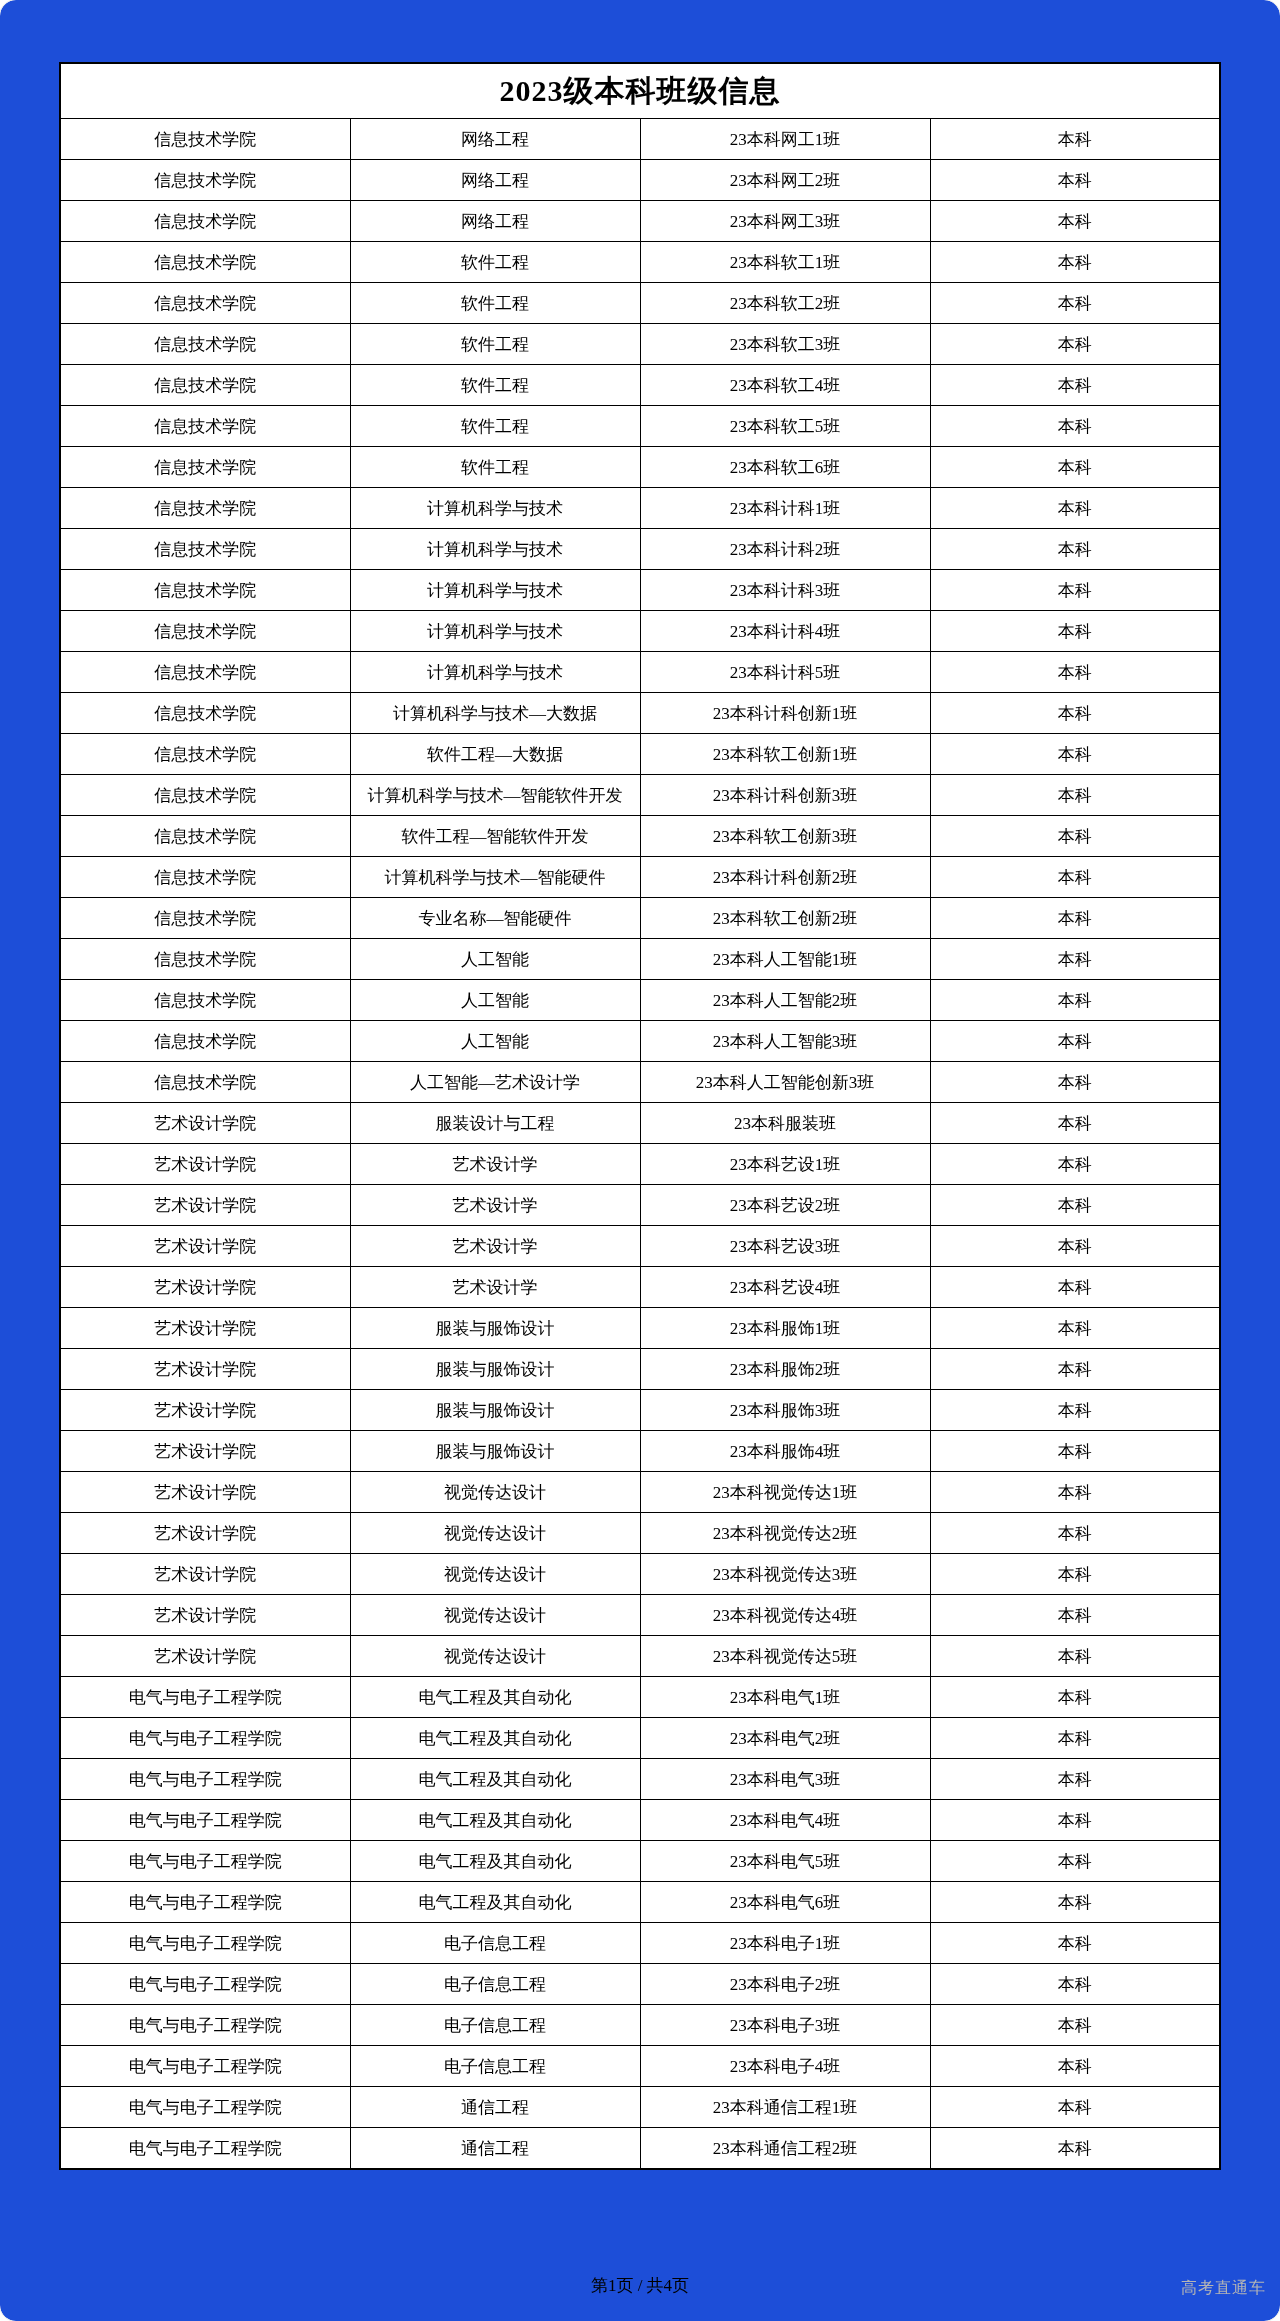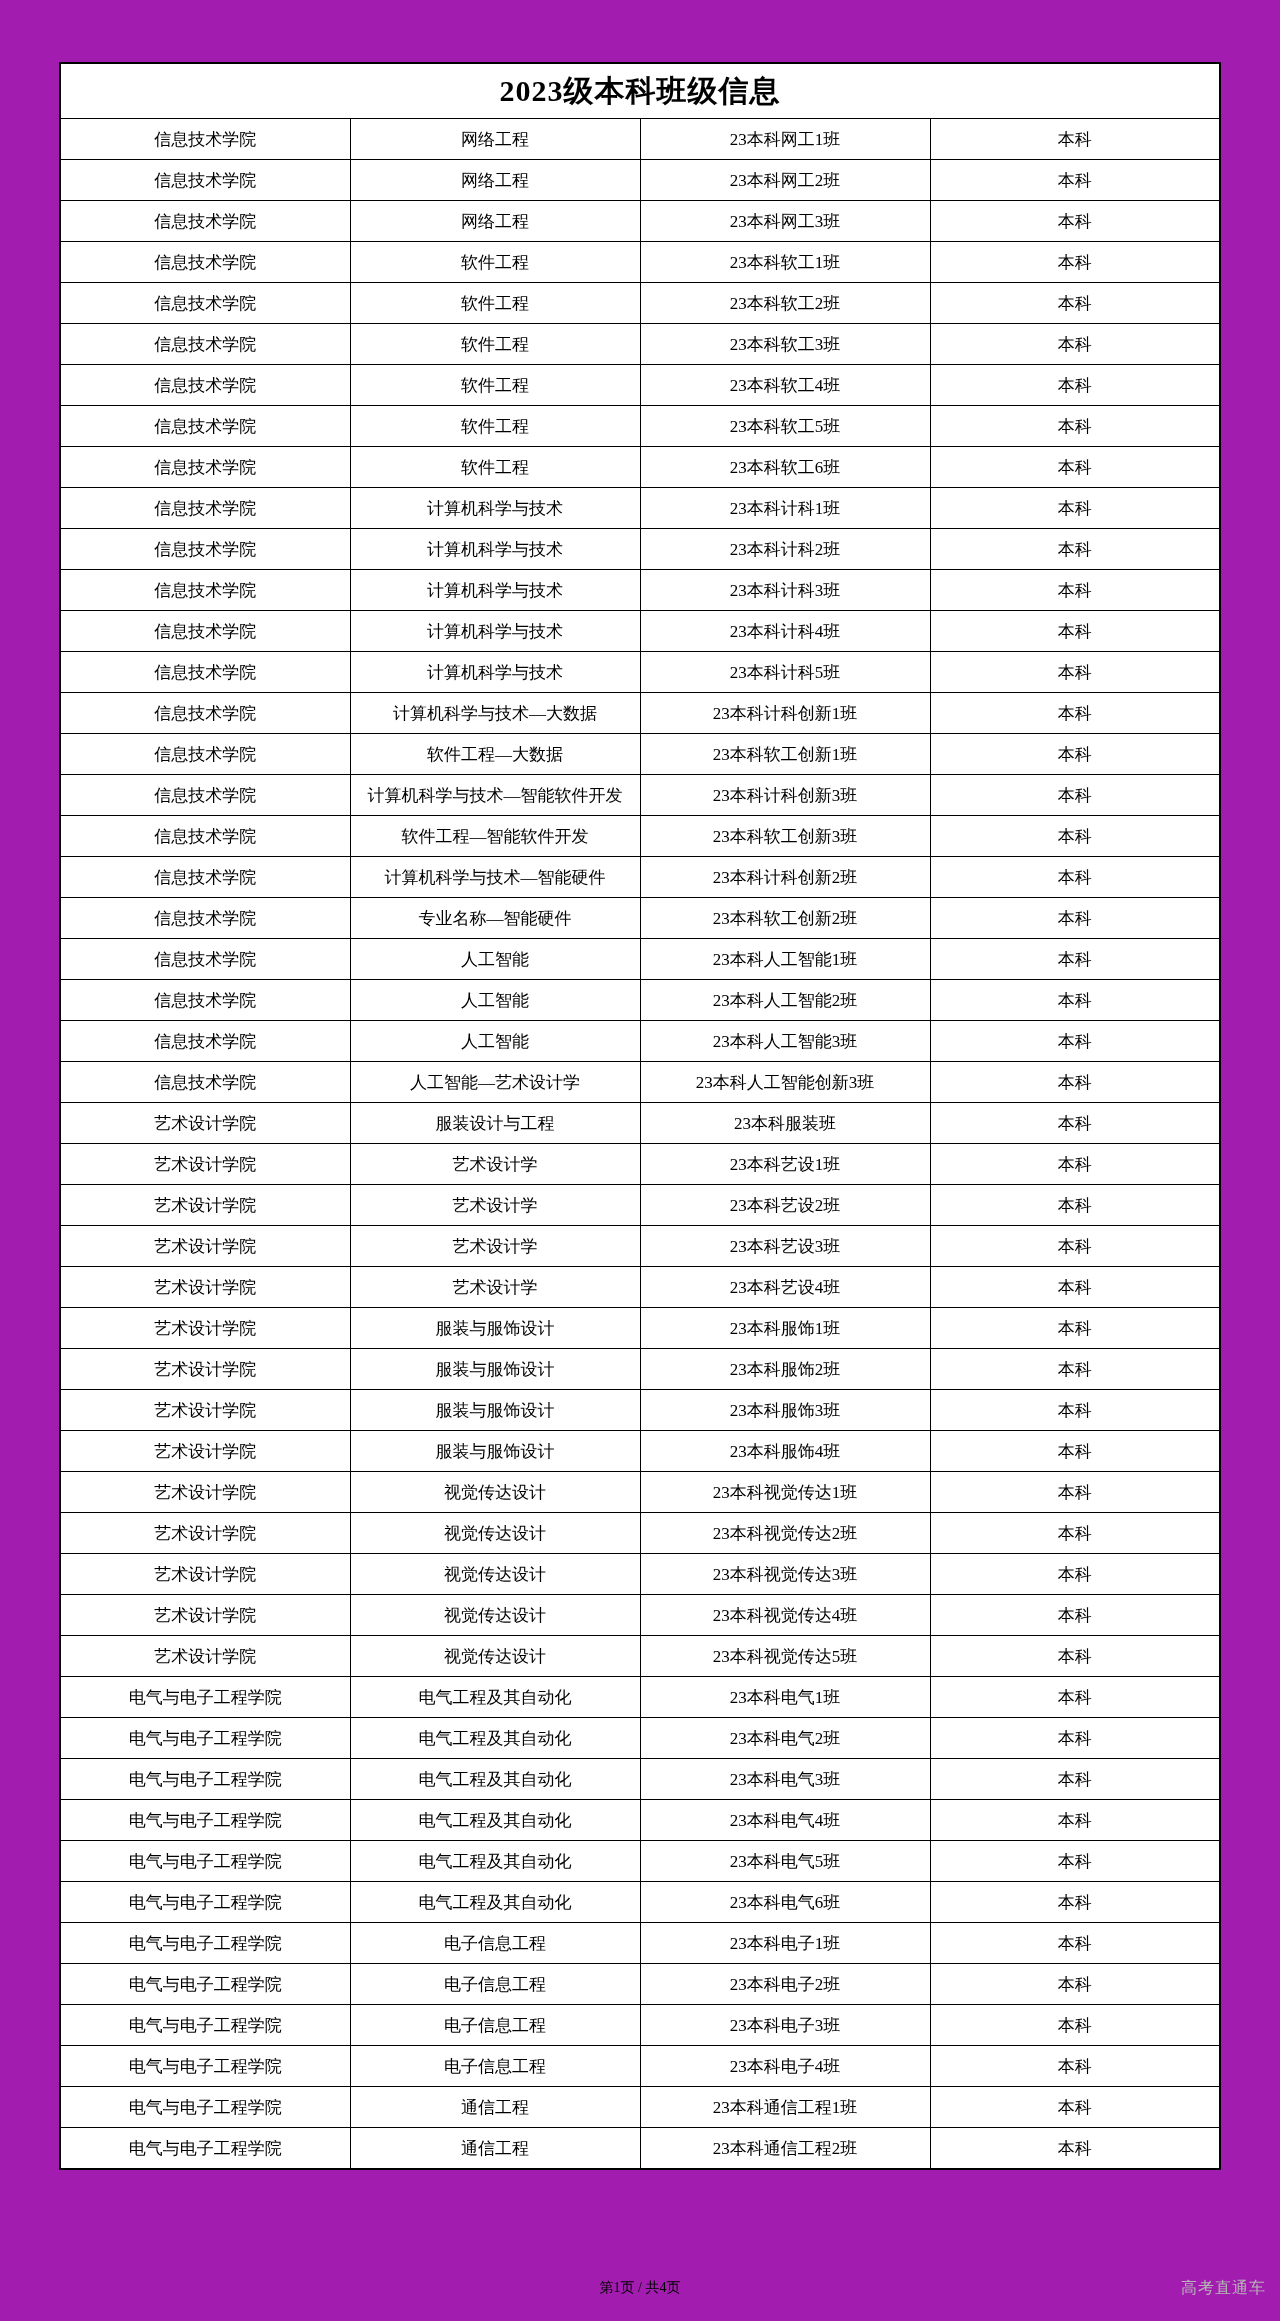--- a/index.html
+++ b/index.html
@@ -7,24 +7,25 @@
     padding: 0;
     background: #ffffff;
     font-family: "Liberation Serif", "DejaVu Serif", serif;
     color: #000000;
   }
   .page {
     position: relative;
     width: 1280px;
     height: 2321px;
     margin: 0 auto;
-    background: #a21caf;
+    background: #1d4ed8;
     box-sizing: border-box;
     outline: 1px solid #ececec;
     overflow: hidden;
+    border-radius: 16px;
   }
   table.class-table {
     width: 1162px;
     margin: 62px auto 0 auto;
     border-collapse: collapse;
     border: 2px solid #000000;
     table-layout: fixed;
   }
   .class-table th, .class-table td {
     border: 1px solid #000000;
@@ -56,21 +57,21 @@
   .col1 { width: 19.3%; }
   .col2 { width: 32.1%; }
   .col3 { width: 31.4%; }
   .col4 { width: 17.2%; }
   .footer {
     position: absolute;
     left: 0;
     bottom: 24px;
     width: 100%;
     text-align: center;
-    font-size: 14px;
+    font-size: 17px;
     color: #000000;
   }
   .watermark {
     position: absolute;
     right: 14px;
     bottom: 22px;
     font-size: 16px;
     color: #b5b5b5;
     letter-spacing: 1px;
     text-align: center;

